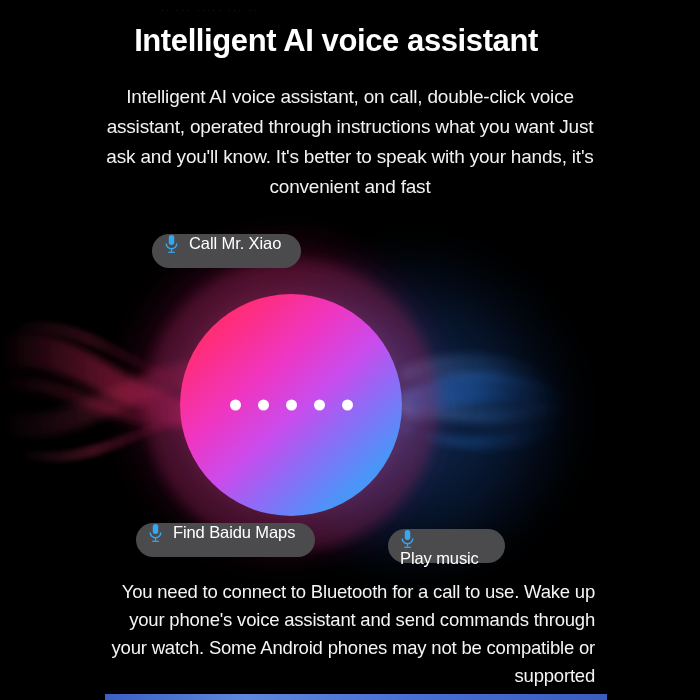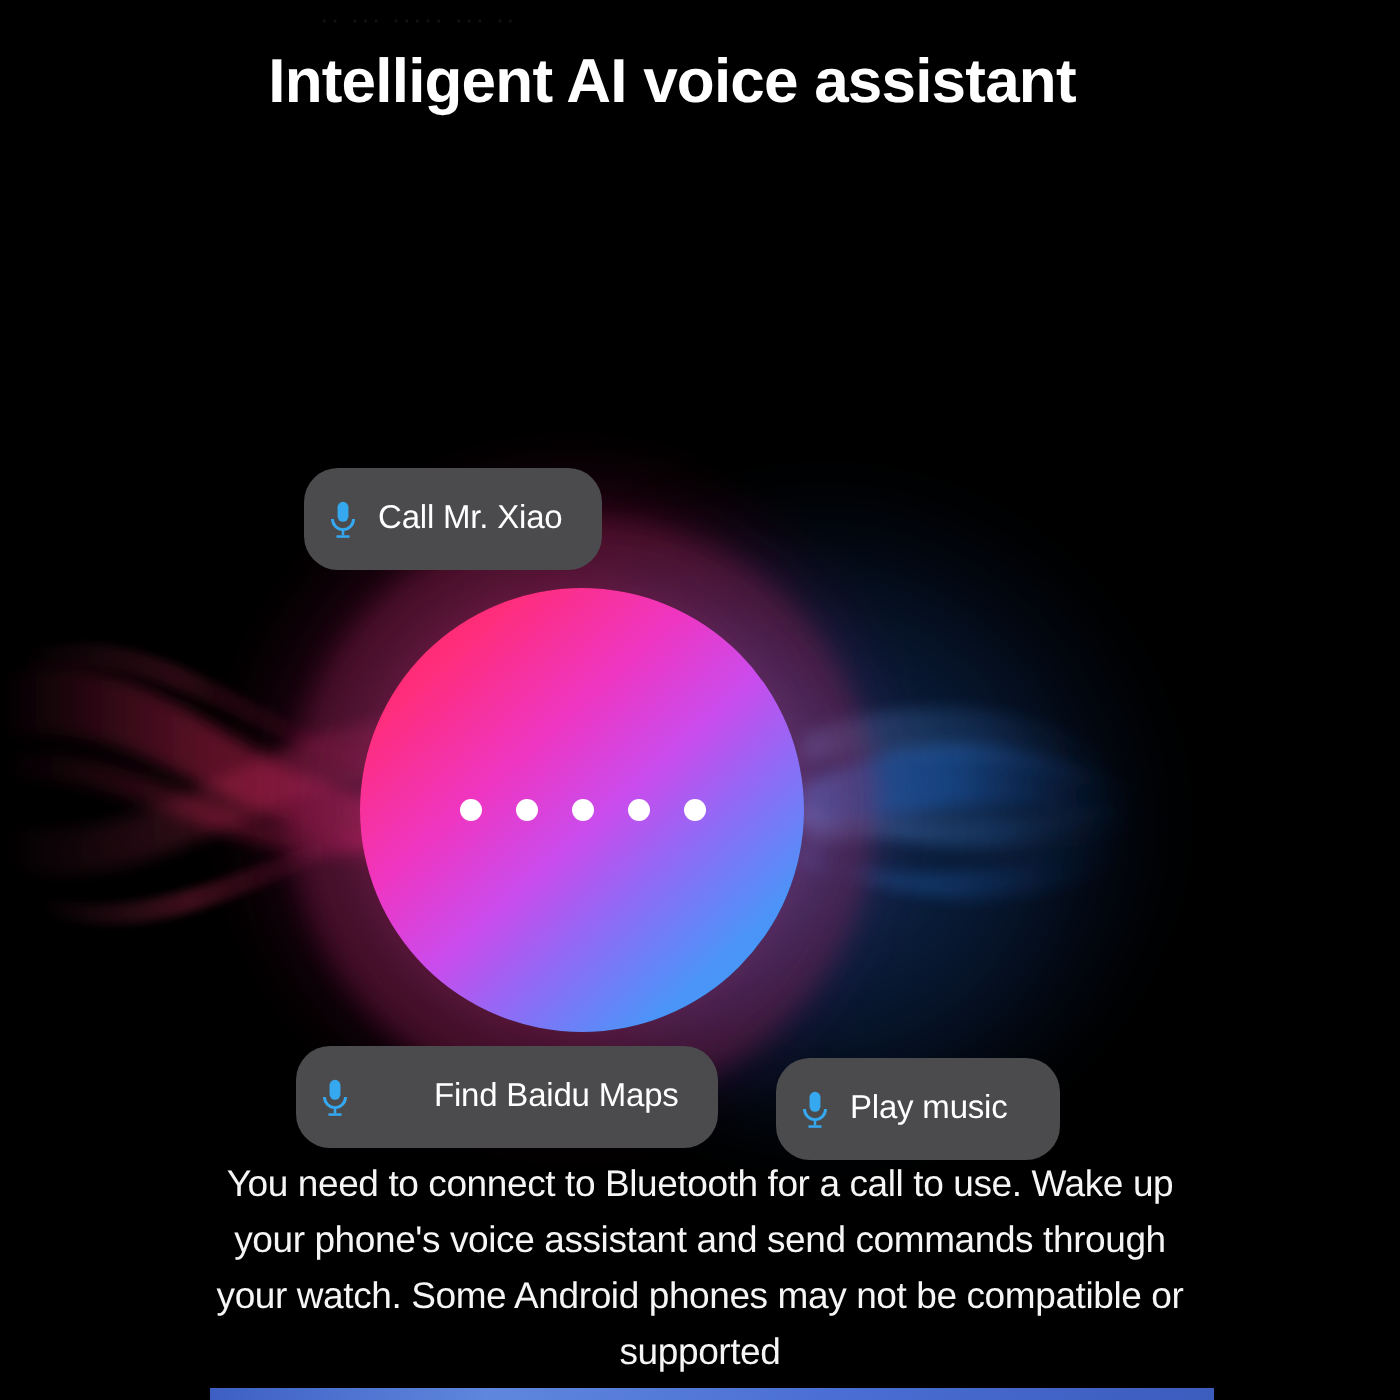--- a/index.html
+++ b/index.html
@@ -161,22 +161,21 @@
     width: 11px;
     height: 11px;
     border-radius: 50%;
     background: #ffffff;
   }
 
   
   .pill {
     position: absolute;
     display: flex;
-    align-items: center;
-    height: 51px;
+    height: 34px;
     padding: 0 20px 0 12px;
     border-radius: 17px;
     background: #4b4b4e;
     box-sizing: border-box;
     white-space: nowrap;
   }
   .pill .mic {
     flex: 0 0 auto;
     width: 15px;
     height: 20px;
@@ -185,30 +184,30 @@
   }
   .pill .plabel {
     color: #ffffff;
     font-size: 16.5px;
     font-weight: 400;
     letter-spacing: -0.1px;
   }
 
   .pill-call  { left: 152px; top: 16px; }
   .pill-sms   { left: 403px; top: 52px; padding-right: 26px; }
-  .pill-maps  { left: 148px; top: 305px; gap: 32px; }
-  .pill-music { left: 388px; top: 311px; padding-right: 26px; }
+  .pill-maps  { left: 136px; top: 305px; }
+  .pill-music { left: 388px; top: 311px; padding-right: 26px; flex-direction: column; }
 
   
   .footnote {
     position: absolute;
     top: 578px;
     left: 105px;
     width: 490px;
-    text-align: center;
+    text-align: right;
     color: #f5f5f5;
     font-size: 18.5px;
     font-weight: 400;
     line-height: 28px;
     letter-spacing: -0.2px;
   }
 
   
   .bottom-bar {
     position: absolute;
@@ -221,20 +220,21 @@
 </style>
 </head>
 <body>
 
 <div id="page">
 
   <div class="top-artifact">·· ···  ·····          ··· ··</div>
 
   <div class="headline">Intelligent AI voice assistant</div>
 
+  <div class="subcopy">Intelligent AI voice assistant, on call, double-click voice assistant, operated through instructions what you want Just ask and you'll know. It's better to speak with your hands, it's convenient and fast</div>
 
   <div class="stage">
 
     <div class="waves">
       <svg viewBox="0 0 700 360" xmlns="http://www.w3.org/2000/svg">
         <defs>
           <linearGradient id="gPink" x1="0" y1="0" x2="1" y2="0">
             <stop offset="0%" stop-color="#ff2f6e" stop-opacity="0"></stop>
             <stop offset="35%" stop-color="#ff2f6e" stop-opacity="0.42"></stop>
             <stop offset="75%" stop-color="#c41a52" stop-opacity="0.55"></stop>

